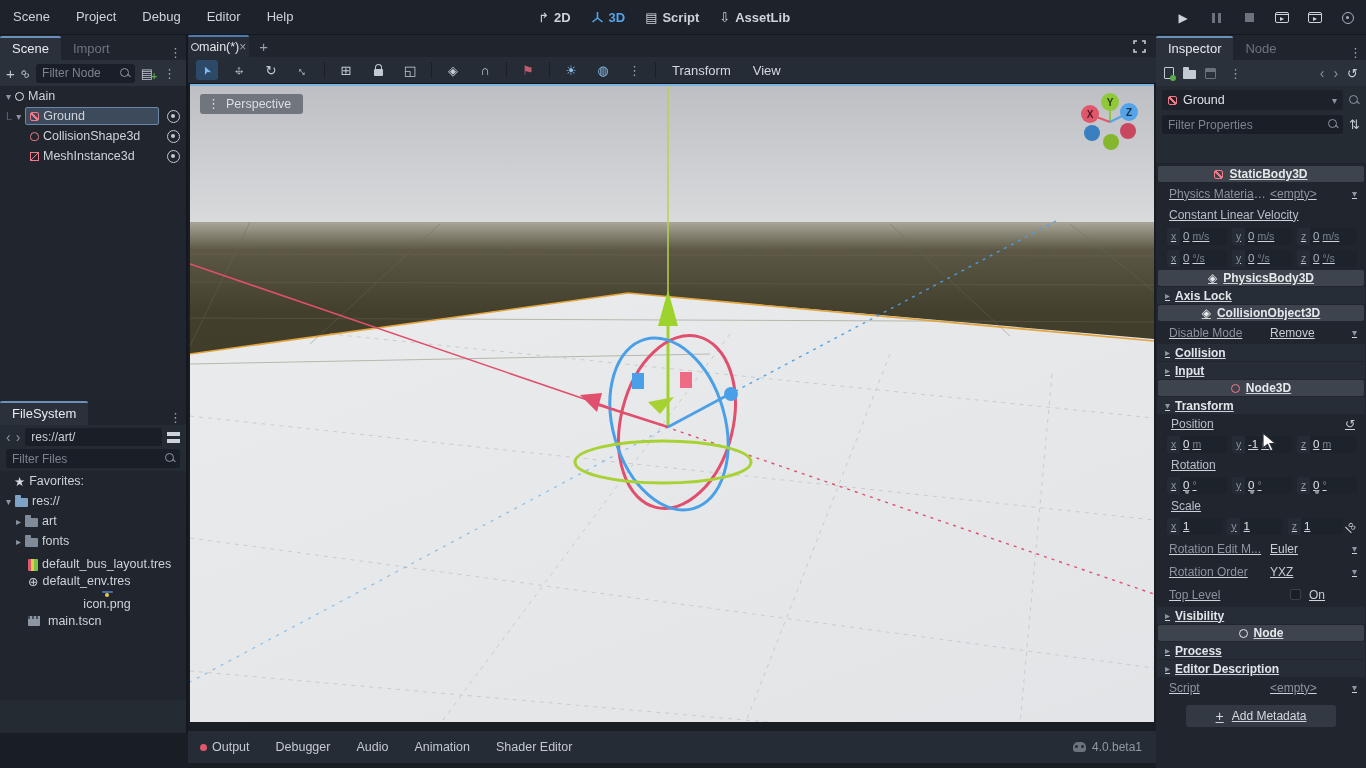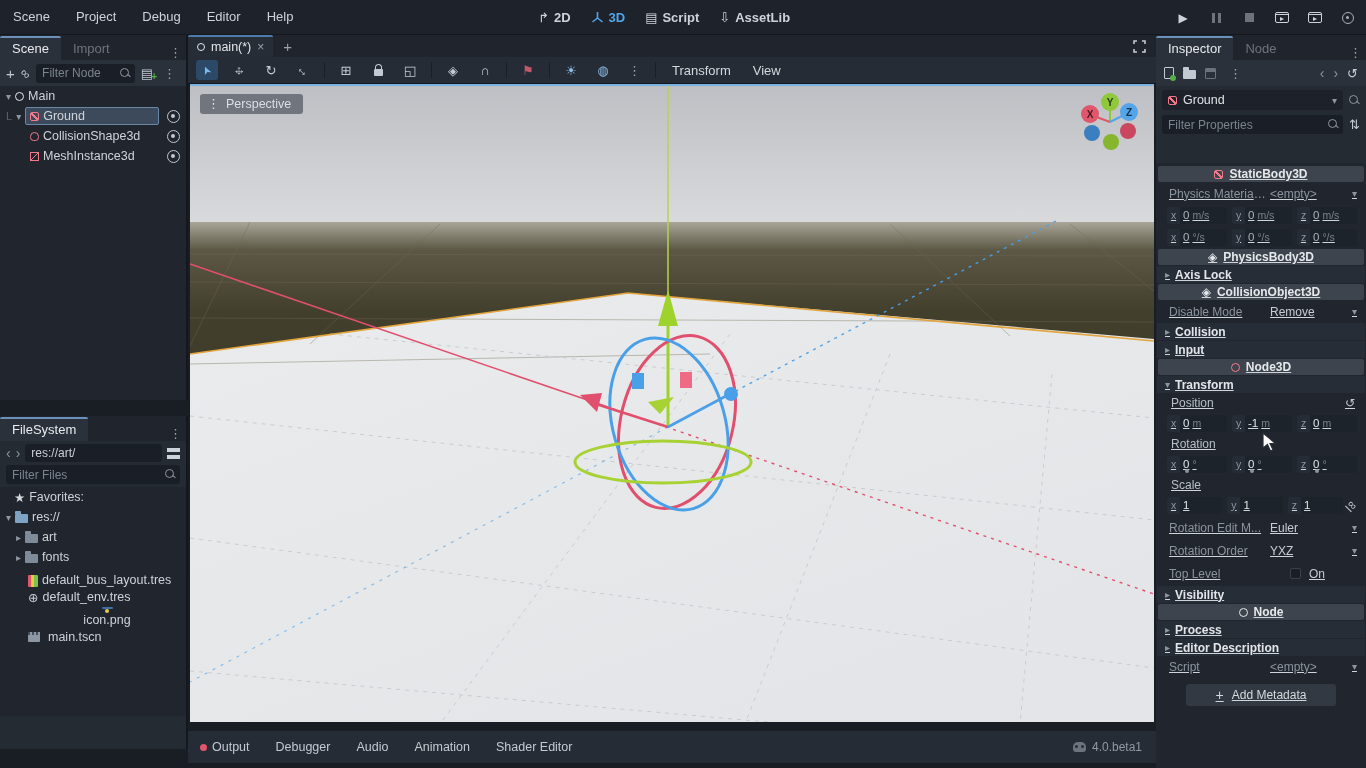--- a/index.html
+++ b/index.html
@@ -39,21 +39,21 @@
   .tabrow{display:flex;align-items:flex-end;background:#1f242d;height:25px;}
   .tab{padding:3px 12px 4px;color:#6d747e;font-size:13px;}
   .tab.active{background:#2a313b;color:#e8eaee;border-top:2px solid #6b90ba;border-radius:2px 2px 0 0;}
   input.flt{background:#1a1f27;border:none;border-radius:3px;color:#c9ced6;font-size:12px;height:19px;padding:0 20px 0 6px;outline:none;font-family:inherit;width:100%;}
   input.flt::placeholder{color:#7b838e;}
   .chev{color:#8d95a0;font-size:10px;}
 
   
   .dock-left{position:absolute;left:0;width:188px;background:#252b33;border-right:2px solid #14171d;}
   #scene-dock{top:35px;height:365px;}
-  #fs-dock{top:400px;height:333px;margin-top:16px;}
+  #fs-dock{top:400px;height:333px;}
   .dock-toolbar{display:flex;align-items:center;gap:6px;padding:0 6px;height:26px;background:#2a313b;}
   .tool-ic{color:#c3cad2;font-size:13px;line-height:1;}
   .tree{background:#21262e;overflow:hidden;position:relative;}
   #scene-tree{height:314px;}
   #fs-tree{height:260px;}
   .trow{display:flex;align-items:center;height:20px;padding-left:6px;gap:4px;font-size:12.5px;color:#ced3d9;white-space:nowrap;}
   .sb-icon{display:inline-block;width:9px;height:9px;border:1.5px solid #f07a8a;border-radius:2px;background:linear-gradient(45deg,transparent 40%,#f07a8a 40%,#f07a8a 60%,transparent 60%);}
   .cs-icon{display:inline-block;width:9px;height:9px;border:1.5px solid #f07a8a;border-radius:50% 50% 40% 40%;}
   .mi-icon{display:inline-block;width:9px;height:9px;border:1.5px solid #f07a8a;background:linear-gradient(135deg,transparent 45%,#f07a8a 45%,#f07a8a 55%,transparent 55%);}
   .node-circ{display:inline-block;width:9px;height:9px;border:1.5px solid #e6e9ec;border-radius:50%;}
@@ -65,21 +65,21 @@
   .pathfield{flex:1;background:#1a1f27;border:none;border-radius:3px;color:#c9ced6;font-size:12px;height:18px;padding:0 6px;outline:none;font-family:inherit;min-width:0;}
   .split-ic{display:inline-block;width:13px;height:11px;border-top:4px solid #cdd3da;border-bottom:4px solid #cdd3da;}
   .busbars{display:inline-block;width:10px;height:12px;background:linear-gradient(90deg,#e0566a 0 32%,#e8c84a 32% 65%,#7bc24a 65% 100%);border-radius:1px;}
   .img-ic{position:relative;display:inline-block;width:11px;height:11px;background:#3f6fa8;border-radius:2px;}
   .img-ic::after{content:"";position:absolute;left:3px;top:2px;width:4px;height:4px;border-radius:50%;background:#e8c84a;}
   .scn-ic{position:relative;display:inline-block;width:12px;height:10px;background:#8d97a3;border-radius:1px;}
   .scn-ic::before{content:"";position:absolute;left:0;right:0;top:0;height:3px;background:#21262e;background:repeating-linear-gradient(90deg,#444d58 0 2px,#8d97a3 2px 4px);}
 
   
   .scene-tabbar{position:absolute;left:188px;top:35px;width:968px;height:22px;background:#1f242d;display:flex;align-items:center;}
-  .scene-tab{display:flex;align-items:center;gap:6px;background:#262d37;border-top:2px solid #4d7bab;height:22px;padding:0 9px;color:#e3e6ea;font-size:12.5px;border-radius:2px 2px 0 0;}
+  .scene-tab{display:flex;align-items:center;background:#262d37;border-top:2px solid #4d7bab;height:22px;padding:0 3px;color:#e3e6ea;font-size:12.5px;border-radius:2px 2px 0 0;}
   .toolbar3d{position:absolute;left:188px;top:57px;width:968px;height:27px;background:#262c36;display:flex;align-items:center;gap:10px;padding:0 8px;border-bottom:1px solid #14171d;}
   .t3{width:22px;height:20px;display:flex;align-items:center;justify-content:center;color:#c3cad2;font-size:13px;border-radius:3px;position:relative;}
   .t3.active{background:#2c4a68;color:#7ab8f0;}
   .t3.lit{color:#8fc3ee;}
   .t3.pink{color:#c05a6a;}
   .vsep{width:1px;height:16px;background:#1a1e25;}
   .menu-lbl{color:#d3d8de;font-size:13px;padding:0 6px;}
   .lock-ic{position:relative;display:inline-block;width:9px;height:7px;background:#c3cad2;border-radius:1px;margin-top:5px;}
   .lock-ic::before{content:"";position:absolute;left:1px;top:-5px;width:5px;height:5px;border:1.5px solid #c3cad2;border-bottom:none;border-radius:4px 4px 0 0;}
   .movestack{position:relative;width:14px;height:14px;}
@@ -492,20 +492,23 @@
         <span class="sb-icon"></span>
         <span>StaticBody3D</span>
       </div>
 
       <div class="prow">
         <span class="lbl dim">Physics Material ...</span>
         <span class="val dim">&lt;empty&gt;</span>
         <span class="chev">▾</span>
       </div>
 
+      <div class="prow">
+        <span class="lbl">Constant Linear Velocity</span>
+      </div>
       <div class="vecrow">
         <span class="vbox dim">
             <span class="ax">x</span>
             <span class="v">0</span>
             <span class="u">m/s</span>
           </span>
         <span class="vbox dim">
             <span class="ax">y</span>
             <span class="v">0</span>
             <span class="u">m/s</span>

